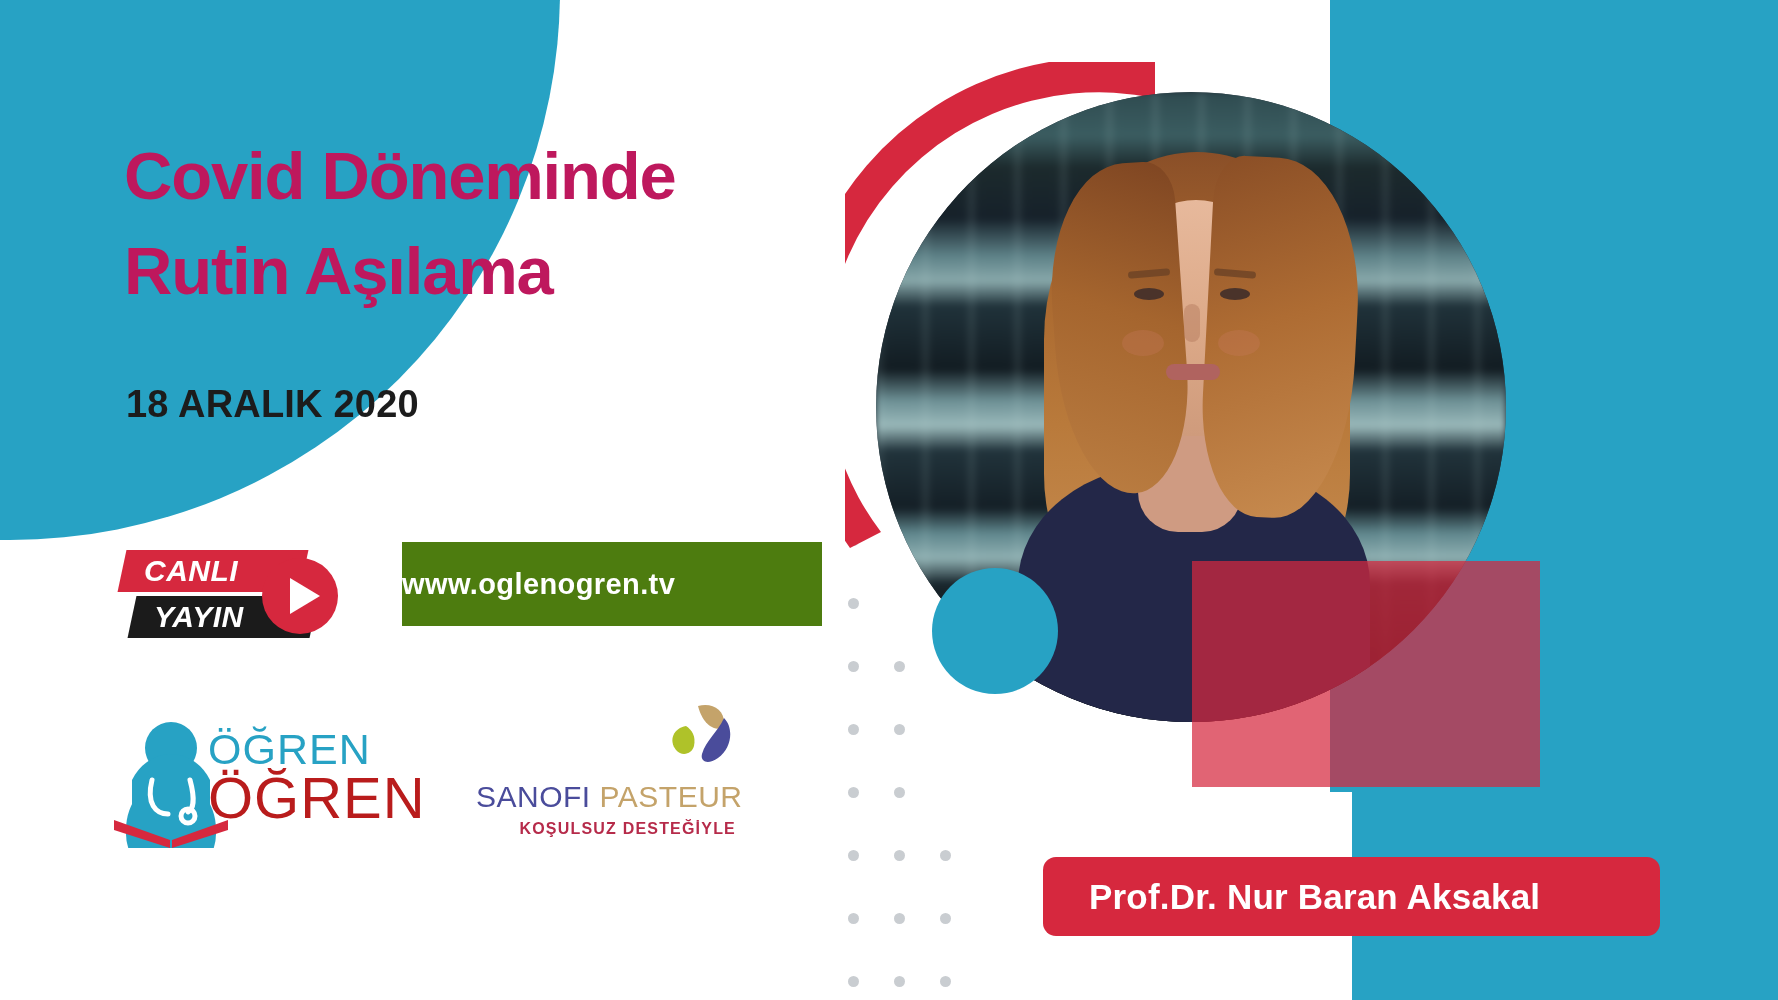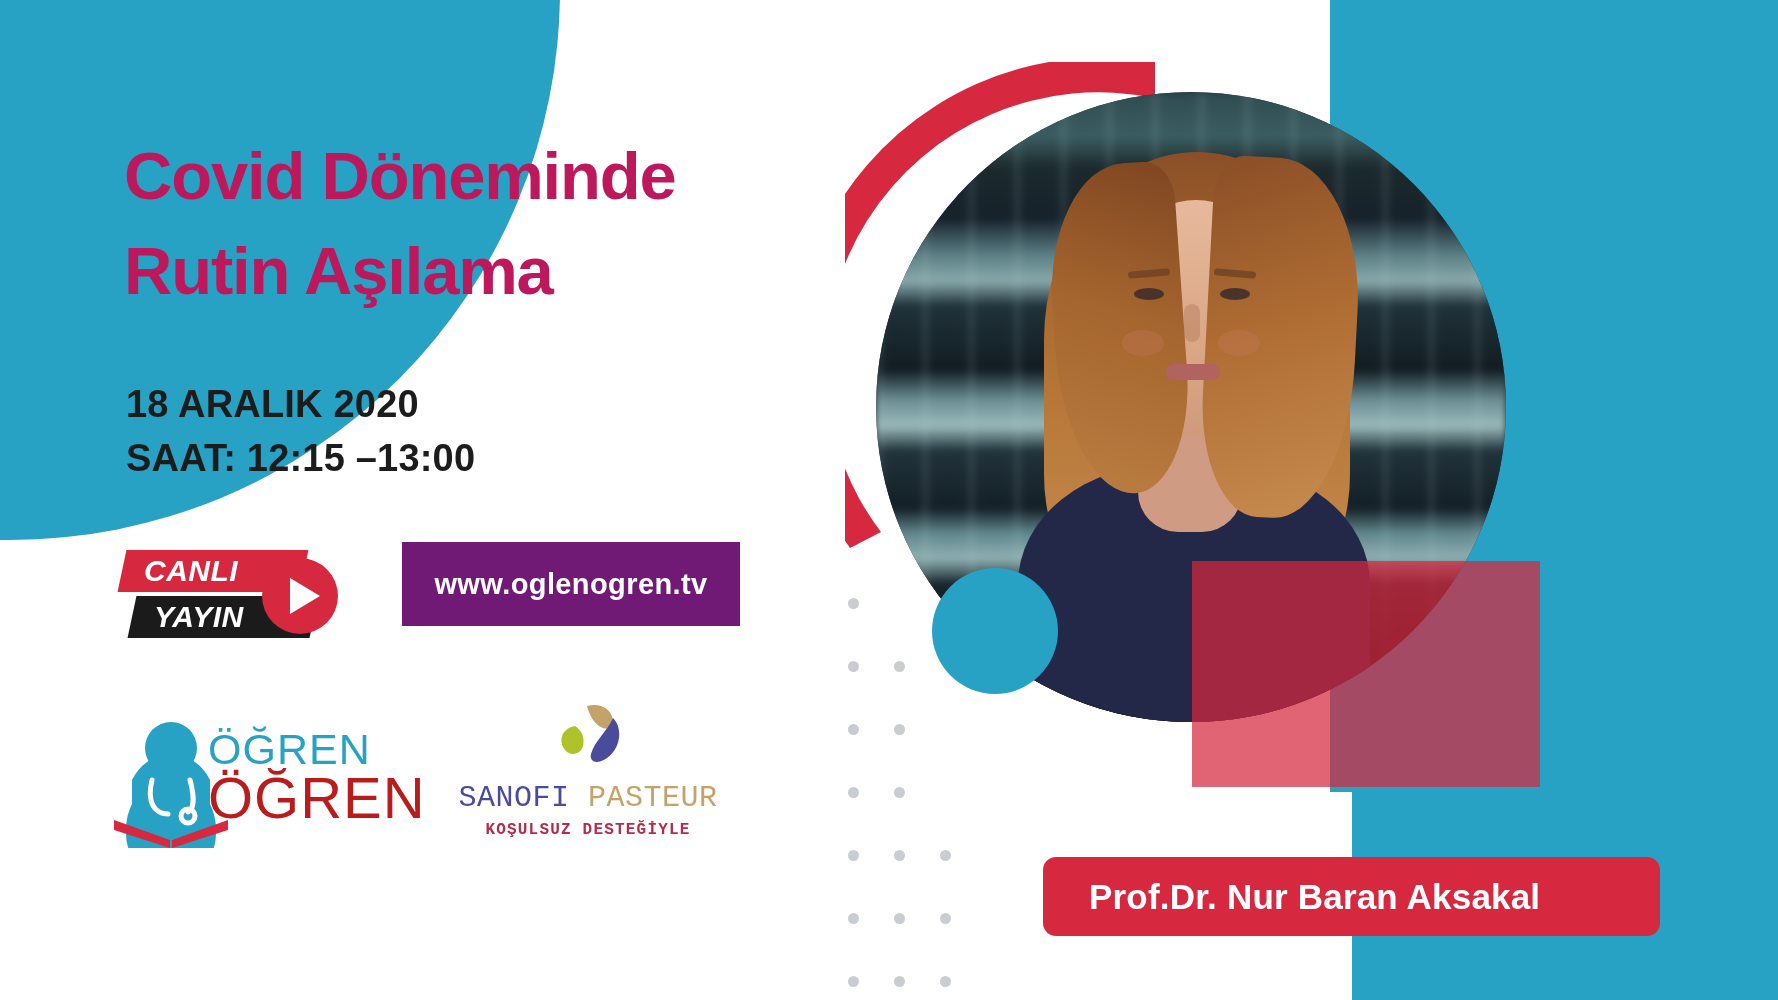--- a/index.html
+++ b/index.html
@@ -296,26 +296,26 @@
     border-left: 30px solid #ffffff;
     border-top: 18px solid transparent;
     border-bottom: 18px solid transparent;
   }
 
   
   .url-banner {
     position: absolute;
     left: 402px;
     top: 542px;
-    width: 338px;
+    width: 420px;
     height: 84px;
-    background: #701a75;
+    background: #4d7c0f;
     display: flex;
     align-items: center;
-    justify-content: center;
+    justify-content: flex-start;
     z-index: 10;
   }
   .url-banner span {
     color: #ffffff;
     font-size: 29px;
     font-weight: bold;
     letter-spacing: .4px;
   }
 
   
@@ -347,27 +347,26 @@
   .oo-tv span {
     position: absolute;
     left: 20px; top: 20px;
     font-size: 44px;
     color: #D6283E;
     font-weight: normal;
   }
 
   .sanofi {
     position: absolute;
-    left: 458px;
+    left: 476px;
     top: 702px;
     width: 260px;
     height: 150px;
     z-index: 10;
-    text-align: center;
-    font-family: Liberation Mono, monospace;
+    text-align: right;
   }
   .sanofi-mark { margin: 0 auto 4px; width: 74px; height: 70px; }
   .sanofi-name { font-size: 30px; letter-spacing: .5px; white-space: nowrap; }
   .sanofi-name .s1 { color: #4A4C9B; }
   .sanofi-name .s2 { color: #C4A36A; }
   .sanofi-sub {
     margin-top: 6px;
     font-size: 16px;
     font-weight: bold;
     letter-spacing: 1.2px;
@@ -465,21 +464,20 @@
   <div class="red-overlay"></div>
   <div class="white-notch-bottom"></div>
 
   <div class="headline">
     <h1>Covid Döneminde</h1>
     <h1>Rutin Aşılama</h1>
   </div>
 
   <div class="meta">
     <div>18 ARALIK 2020</div>
-    <div>SAAT: 12:15 –13:00</div>
   </div>
 
   <div class="live-badge">
     <div class="lb-row lb-top">
       <span>CANLI</span>
     </div>
     <div class="lb-row lb-bot">
       <span>YAYIN</span>
     </div>
     <div class="play-circle"></div>

